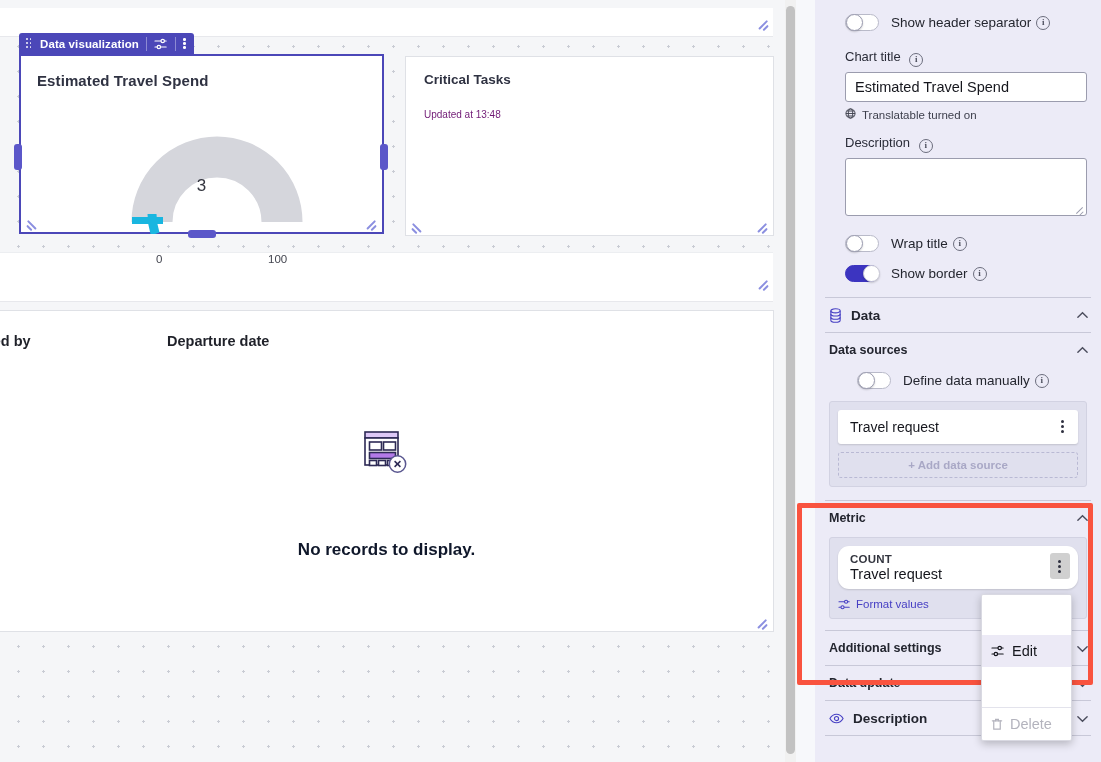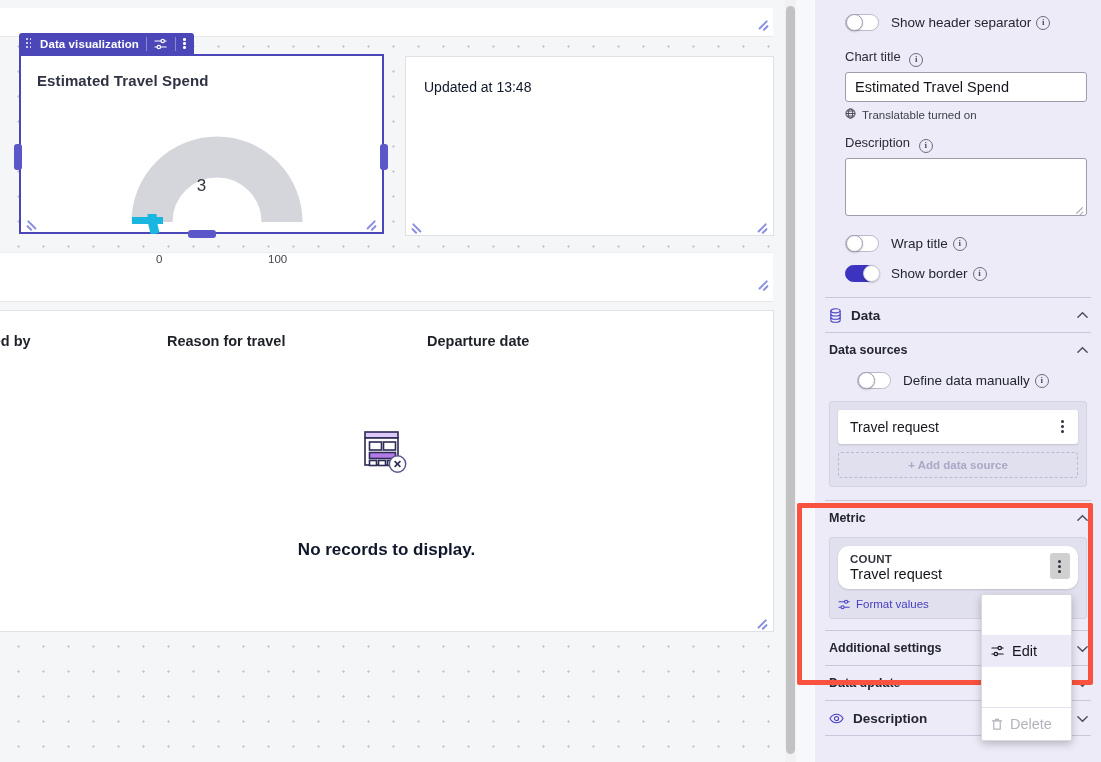--- a/index.html
+++ b/index.html
@@ -74,21 +74,21 @@
     position:absolute;left:0;right:0;top:72px;text-align:center;
     font-size:17px;color:#33353f;
   }
   .gauge-min{position:absolute;left:135px;top:197px;font-size:11.5px;color:#43454f;}
   .gauge-max{position:absolute;left:247px;top:197px;font-size:11.5px;color:#43454f;}
 
   
   .card-kpi{left:405px;top:56px;width:367px;height:178px;}
   .kpi-title{font-size:13.5px;font-weight:600;color:#2f3242;padding:15px 0 0 18px;}
   .kpi-number{font-size:49px;font-weight:400;color:#121318;padding:14px 0 0 18px;line-height:1;letter-spacing:-.5px;}
-  .kpi-sub{font-size:14px;color:#0f172a;padding:22px 0 0 18px;}
+  .kpi-sub{font-size:10px;color:#701a75;padding:22px 0 0 18px;}
 
   
   .card-table{left:0;top:310px;width:773px;height:320px;border-left:none;}
   .thead{display:flex;padding:22px 0 0 0;font-size:14.5px;font-weight:700;color:#1f2129;}
   .th{box-sizing:border-box;}
   .th1{width:200px;padding-left:-20px;margin-left:-33px;}
   .th2{width:260px;}
   .th3{width:260px;}
   .empty-wrap{
     position:absolute;left:0;right:0;top:120px;text-align:center;
@@ -254,29 +254,29 @@
       <div class="gauge-min">0</div>
       <div class="gauge-max">100</div>
       <div class="resize-grip grip-bl" style="left:4px;bottom:2px;"></div>
       <div class="resize-grip grip-br" style="right:4px;bottom:2px;"></div>
     </div>
     <div class="handle h-left"></div>
     <div class="handle h-right"></div>
     <div class="handle h-bottom"></div>
 
     <div class="card card-kpi">
+      <div class="kpi-title">Critical Tasks</div>
       <div class="kpi-sub">Updated at 13:48</div>
       <div class="resize-grip grip-bl" style="left:4px;bottom:2px;"></div>
       <div class="resize-grip grip-br" style="right:4px;bottom:2px;"></div>
     </div>
 
     <div class="card card-table">
       <div class="thead">
         <div class="th th1">pened by</div>
-        <div class="th th2">Reason for travel</div>
         <div class="th th3">Departure date</div>
       </div>
       <div class="empty-wrap">
         <div class="empty-icon">
           <svg width="46" height="43" viewBox="0 0 46 43" fill="none">
             <rect x="1" y="1" width="33" height="6" fill="#ddc8f7" stroke="#2d2a55" stroke-width="1.6"></rect>
             <rect x="1" y="7" width="33" height="27" fill="#ffffff" stroke="#2d2a55" stroke-width="1.6"></rect>
             <rect x="5.5" y="11" width="12" height="8" fill="#fff" stroke="#2d2a55" stroke-width="1.6"></rect>
             <rect x="19.5" y="11" width="12" height="8" fill="#fff" stroke="#2d2a55" stroke-width="1.6"></rect>
             <rect x="5.5" y="21.5" width="26" height="6" fill="#b37ae8" stroke="#2d2a55" stroke-width="1.6"></rect>

